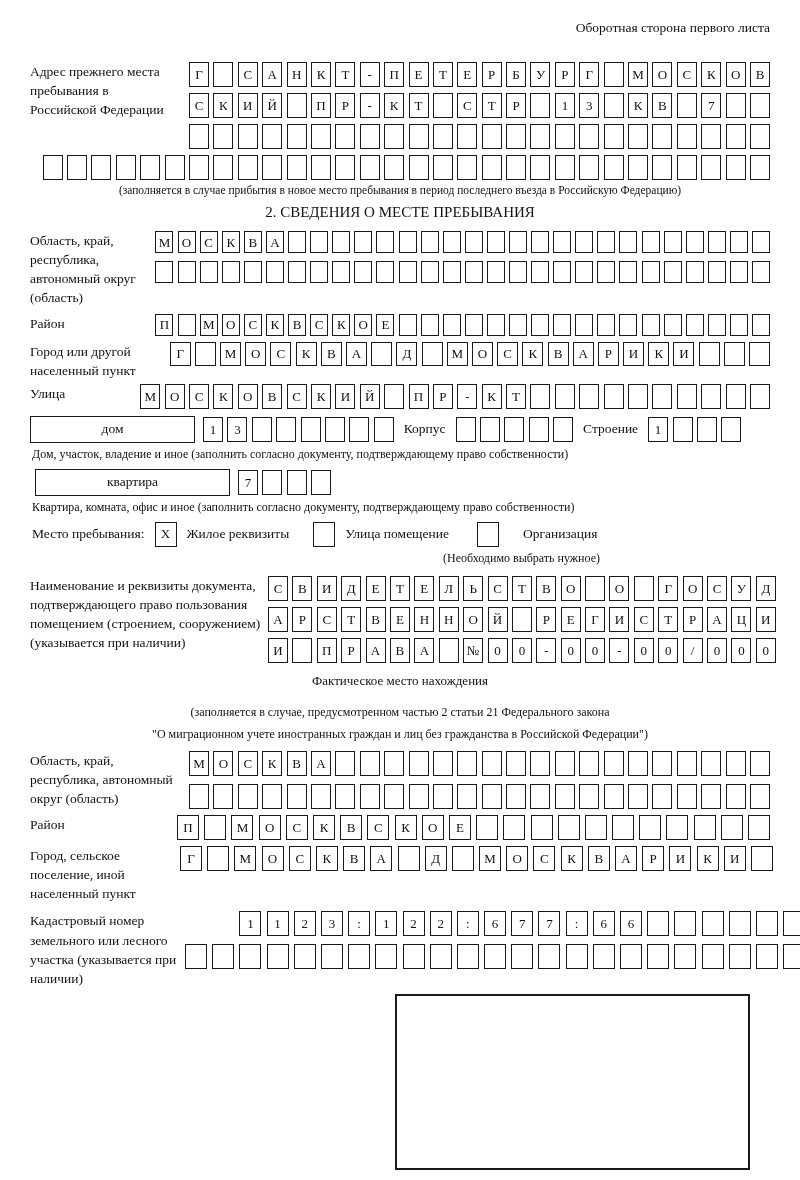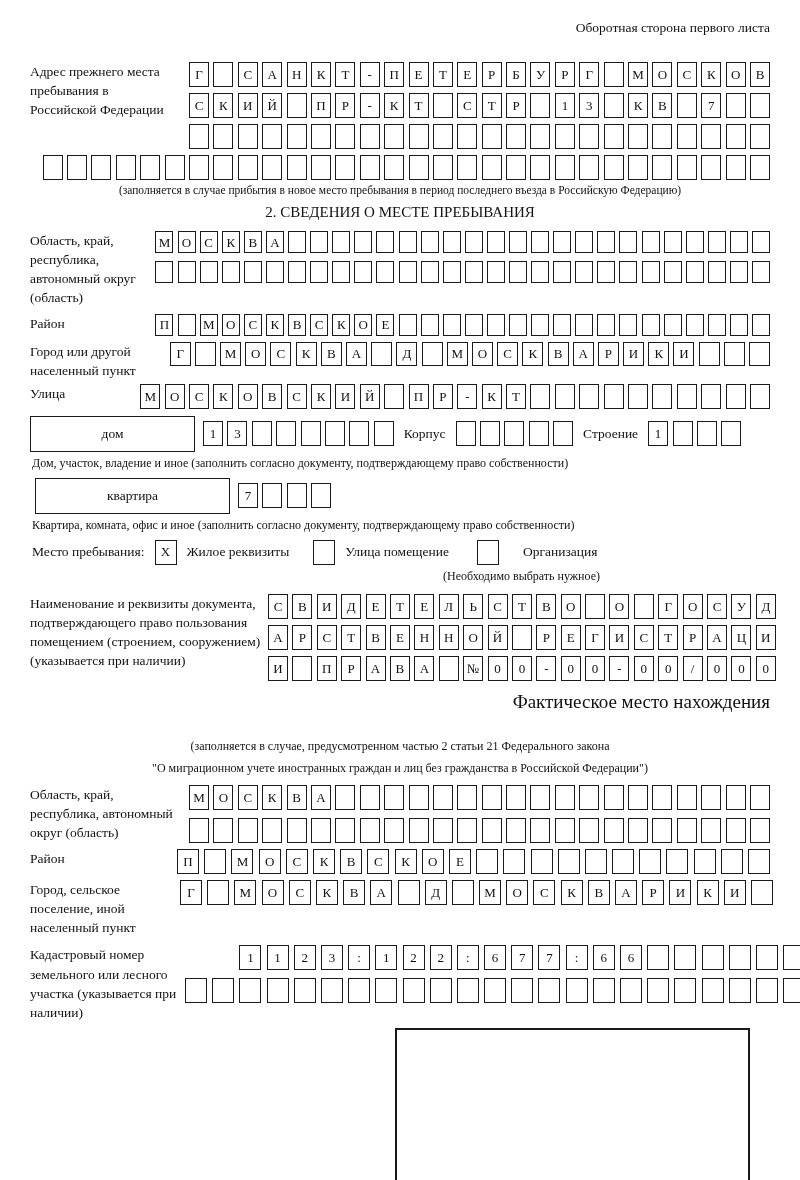--- a/index.html
+++ b/index.html
@@ -26,21 +26,21 @@
   .p21{ --w:18px; --g:4.1px; --h:22px; }
   .p25{ --w:21px; --g:4.2px; --h:24px; }
   .p27{ --w:22px; --g:5.2px; --h:25px; }
 
   .caption{ font-size:11.5px;text-align:center;margin:2px 0 8px 0; }
   .caption-left{ font-size:12px;text-align:left;margin:2px 0 7px 2px; }
   .sec-title{ font-size:15px;font-weight:normal;text-align:center;margin:4px 0 10px 0; }
 
   .composite{ display:flex;align-items:center;gap:8px;margin:2px 0 4px 0; }
   .bigcell{
-    box-sizing:border-box;border:1.6px solid #1a1a1a;height:36px;
+    box-sizing:border-box;border:1.6px solid #1a1a1a;height:27px;
     display:flex;align-items:center;justify-content:center;font-size:13.5px;
   }
   .inline-label{ font-size:13.5px;white-space:nowrap;padding:0 2px; }
 
   .mesto-row{ display:flex;align-items:center;gap:10px;margin:2px 0 4px 2px;font-size:13.5px; }
   .checkcell{
     box-sizing:border-box;width:22px;height:25px;border:1.6px solid #1a1a1a;
     display:inline-flex;align-items:center;justify-content:center;font-size:13px;
   }
   .choose-cap{ font-size:12px;text-align:right;width:420px;margin:0 0 10px 150px; }
@@ -465,21 +465,21 @@
           <span class="cell">0</span>
           <span class="cell">0</span>
           <span class="cell">/</span>
           <span class="cell">0</span>
           <span class="cell">0</span>
           <span class="cell">0</span>
         </div>
     </div>
   </div>
 
-  <div class="sec-title" style="font-size:19px;margin:10px 0 24px 0;text-align:right;">Фактическое место нахождения</div>
+  <div class="sec-title" style="font-size:13px;margin:10px 0 14px 0;">Фактическое место нахождения</div>
   <div class="fact-cap">(заполняется в случае, предусмотренном частью 2 статьи 21 Федерального закона</div>
   <div class="fact-cap" style="margin-bottom:8px;">"О миграционном учете иностранных граждан и лиц без гражданства в Российской Федерации")</div>
 
   <div class="frow">
     <div class="flabel" style="width:155px;">Область, край, республика, автономный округ (область)</div>
     <div class="fboxes" style="gap:8px;">
       <div class="cellrow p24">
           <span class="cell">М</span>
           <span class="cell">О</span>
           <span class="cell">С</span>

